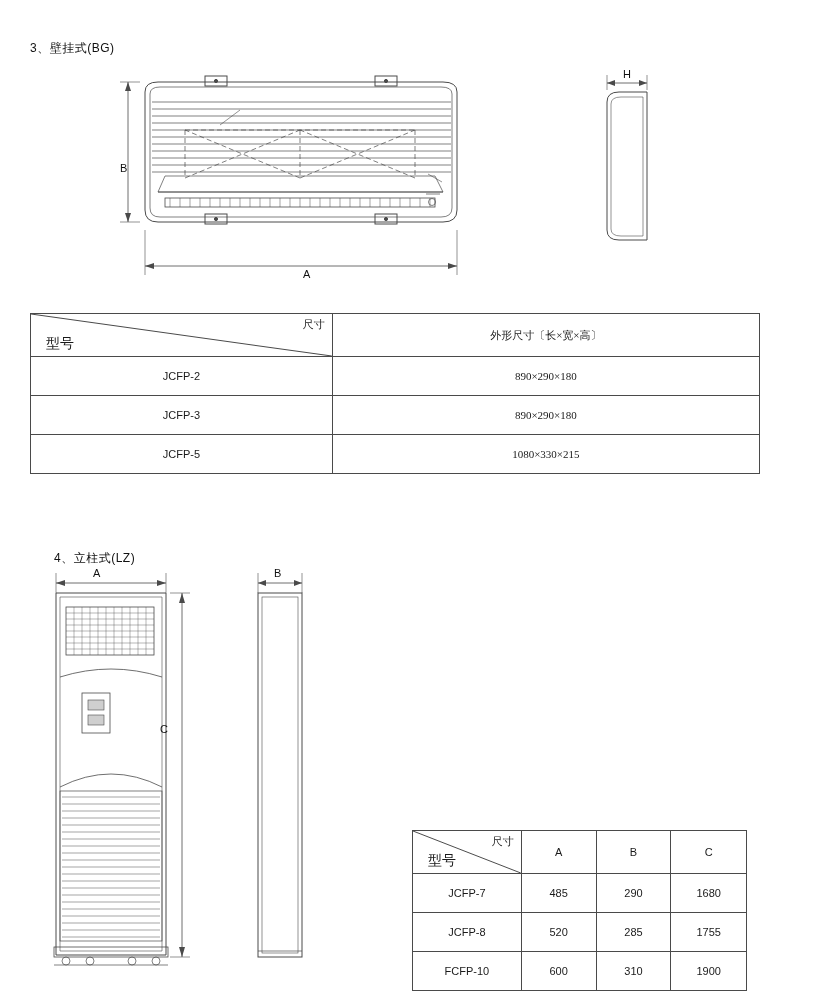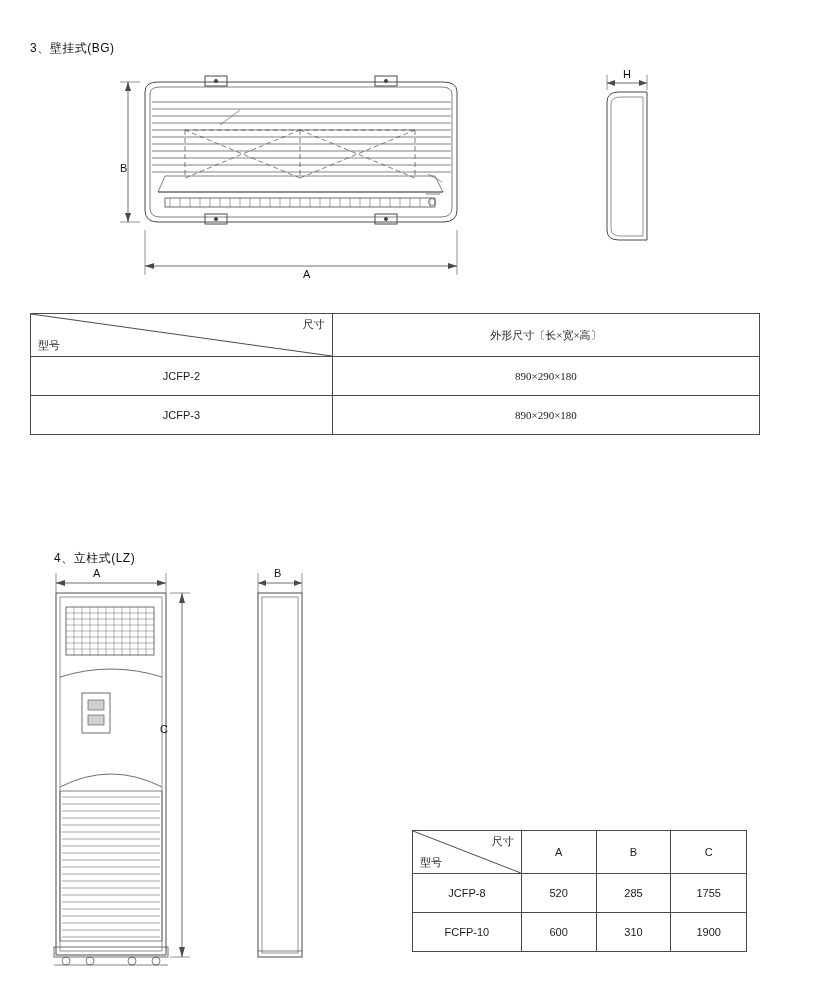--- a/index.html
+++ b/index.html
@@ -70,23 +70,23 @@
     height: 100%;
   }
   .diag-svg {
     position: absolute;
     left: 0; top: 0;
     width: 100%;
     height: 100%;
   }
   .hdr-tl {
     position: absolute;
-    left: 7px;
+    left: 15px;
     bottom: 3px;
-    font-size: 11px;
+    font-size: 14px;
   }
   .hdr-br {
     position: absolute;
     right: 7px;
     top: 3px;
     font-size: 11px;
     text-align: right;
   }
 
   
@@ -241,20 +241,24 @@
         <td class="size hdr-cell">外形尺寸〔长×宽×高〕</td>
       </tr>
       <tr>
         <td class="model">JCFP-2</td>
         <td class="size">890×290×180</td>
       </tr>
       <tr>
         <td class="model">JCFP-3</td>
         <td class="size">890×290×180</td>
       </tr>
+      <tr>
+        <td class="model">JCFP-5</td>
+        <td class="size">1080×330×215</td>
+      </tr>
     </tbody>
   </table>
 
   <div class="section-title" id="sec2-title">4、立柱式(LZ)</div>
 
   <div class="drawing" style="left:30px; top:565px;">
     <svg width="200" height="410" viewBox="0 0 200 410">
       <g fill="none" stroke="#4a4a4a" stroke-width="1">
 
         <line x1="26" y1="8" x2="26" y2="28" stroke-width="0.6"></line>
@@ -367,20 +371,26 @@
             </svg>
             <span class="hdr-tl">型号</span>
             <span class="hdr-br">尺寸</span>
           </div>
         </td>
         <td class="colA hdr-cell">A</td>
         <td class="colB hdr-cell">B</td>
         <td class="colC hdr-cell">C</td>
       </tr>
       <tr>
+        <td class="model">JCFP-7</td>
+        <td class="colA">485</td>
+        <td class="colB">290</td>
+        <td class="colC">1680</td>
+      </tr>
+      <tr>
         <td class="model">JCFP-8</td>
         <td class="colA">520</td>
         <td class="colB">285</td>
         <td class="colC">1755</td>
       </tr>
       <tr>
         <td class="model">FCFP-10</td>
         <td class="colA">600</td>
         <td class="colB">310</td>
         <td class="colC">1900</td>

